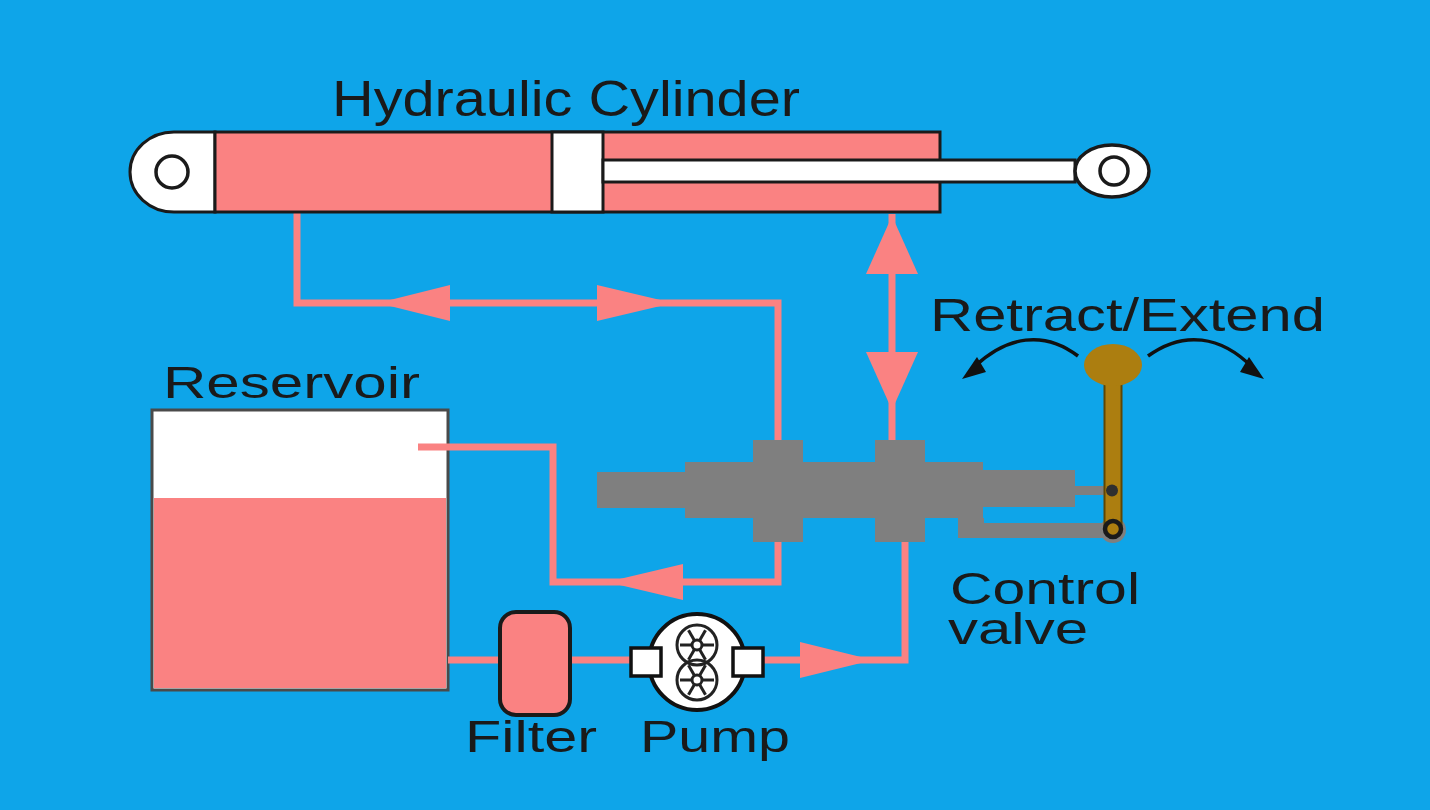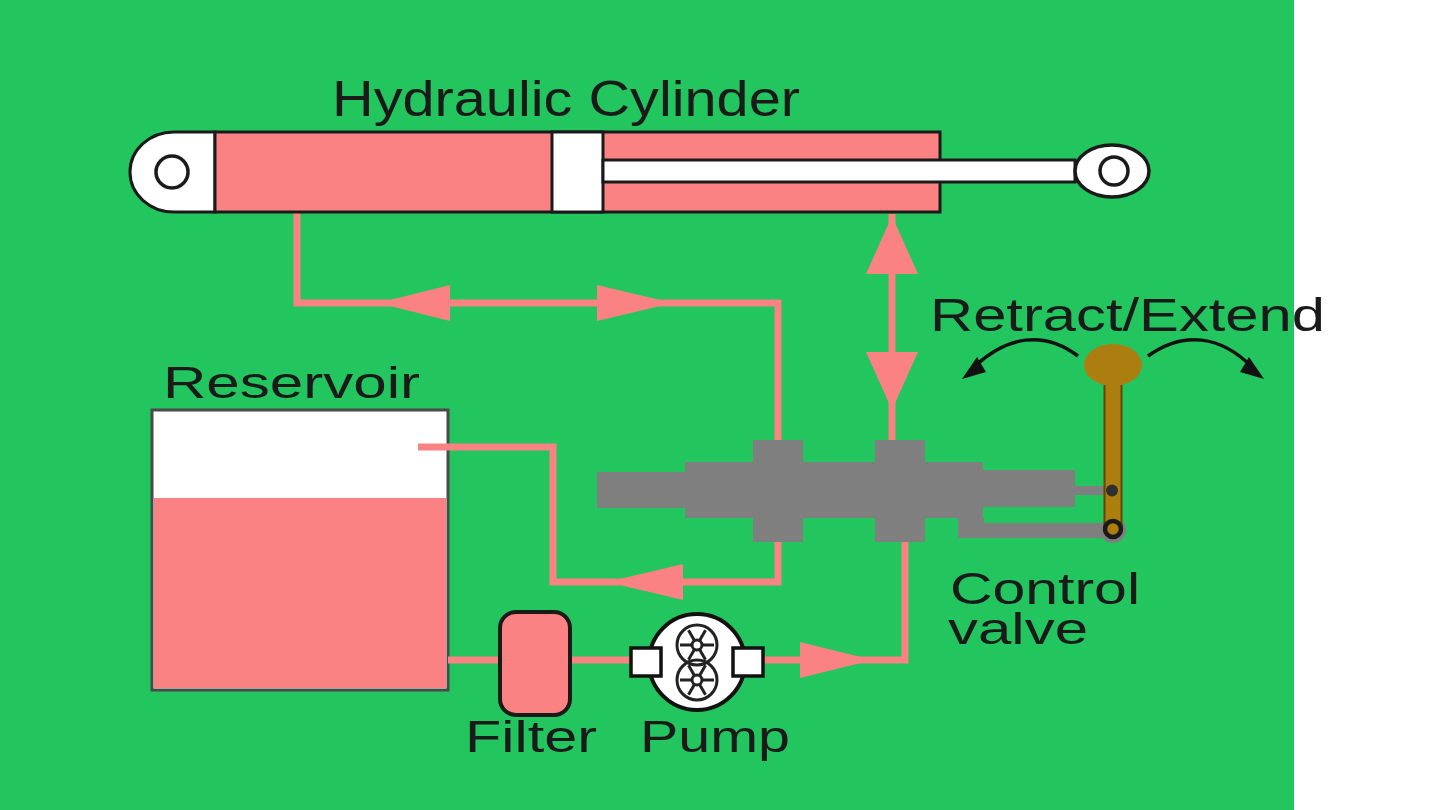--- a/index.html
+++ b/index.html
@@ -6,23 +6,23 @@
     margin: 0;
     padding: 0;
     background: #FFFFFF;
     width: 1430px;
     height: 810px;
     overflow: hidden;
     font-family: "Liberation Sans", sans-serif;
   }
   .stage {
     position: relative;
-    width: 1294px;
+    width: 1430px;
     height: 810px;
-    background: #22c55e;
+    background: #0ea5e9;
   }
   svg text {
     font-family: "Liberation Sans", sans-serif;
     fill: #1A1A1A;
   }
 </style>
 </head>
 <body>
 
 <div class="stage">

